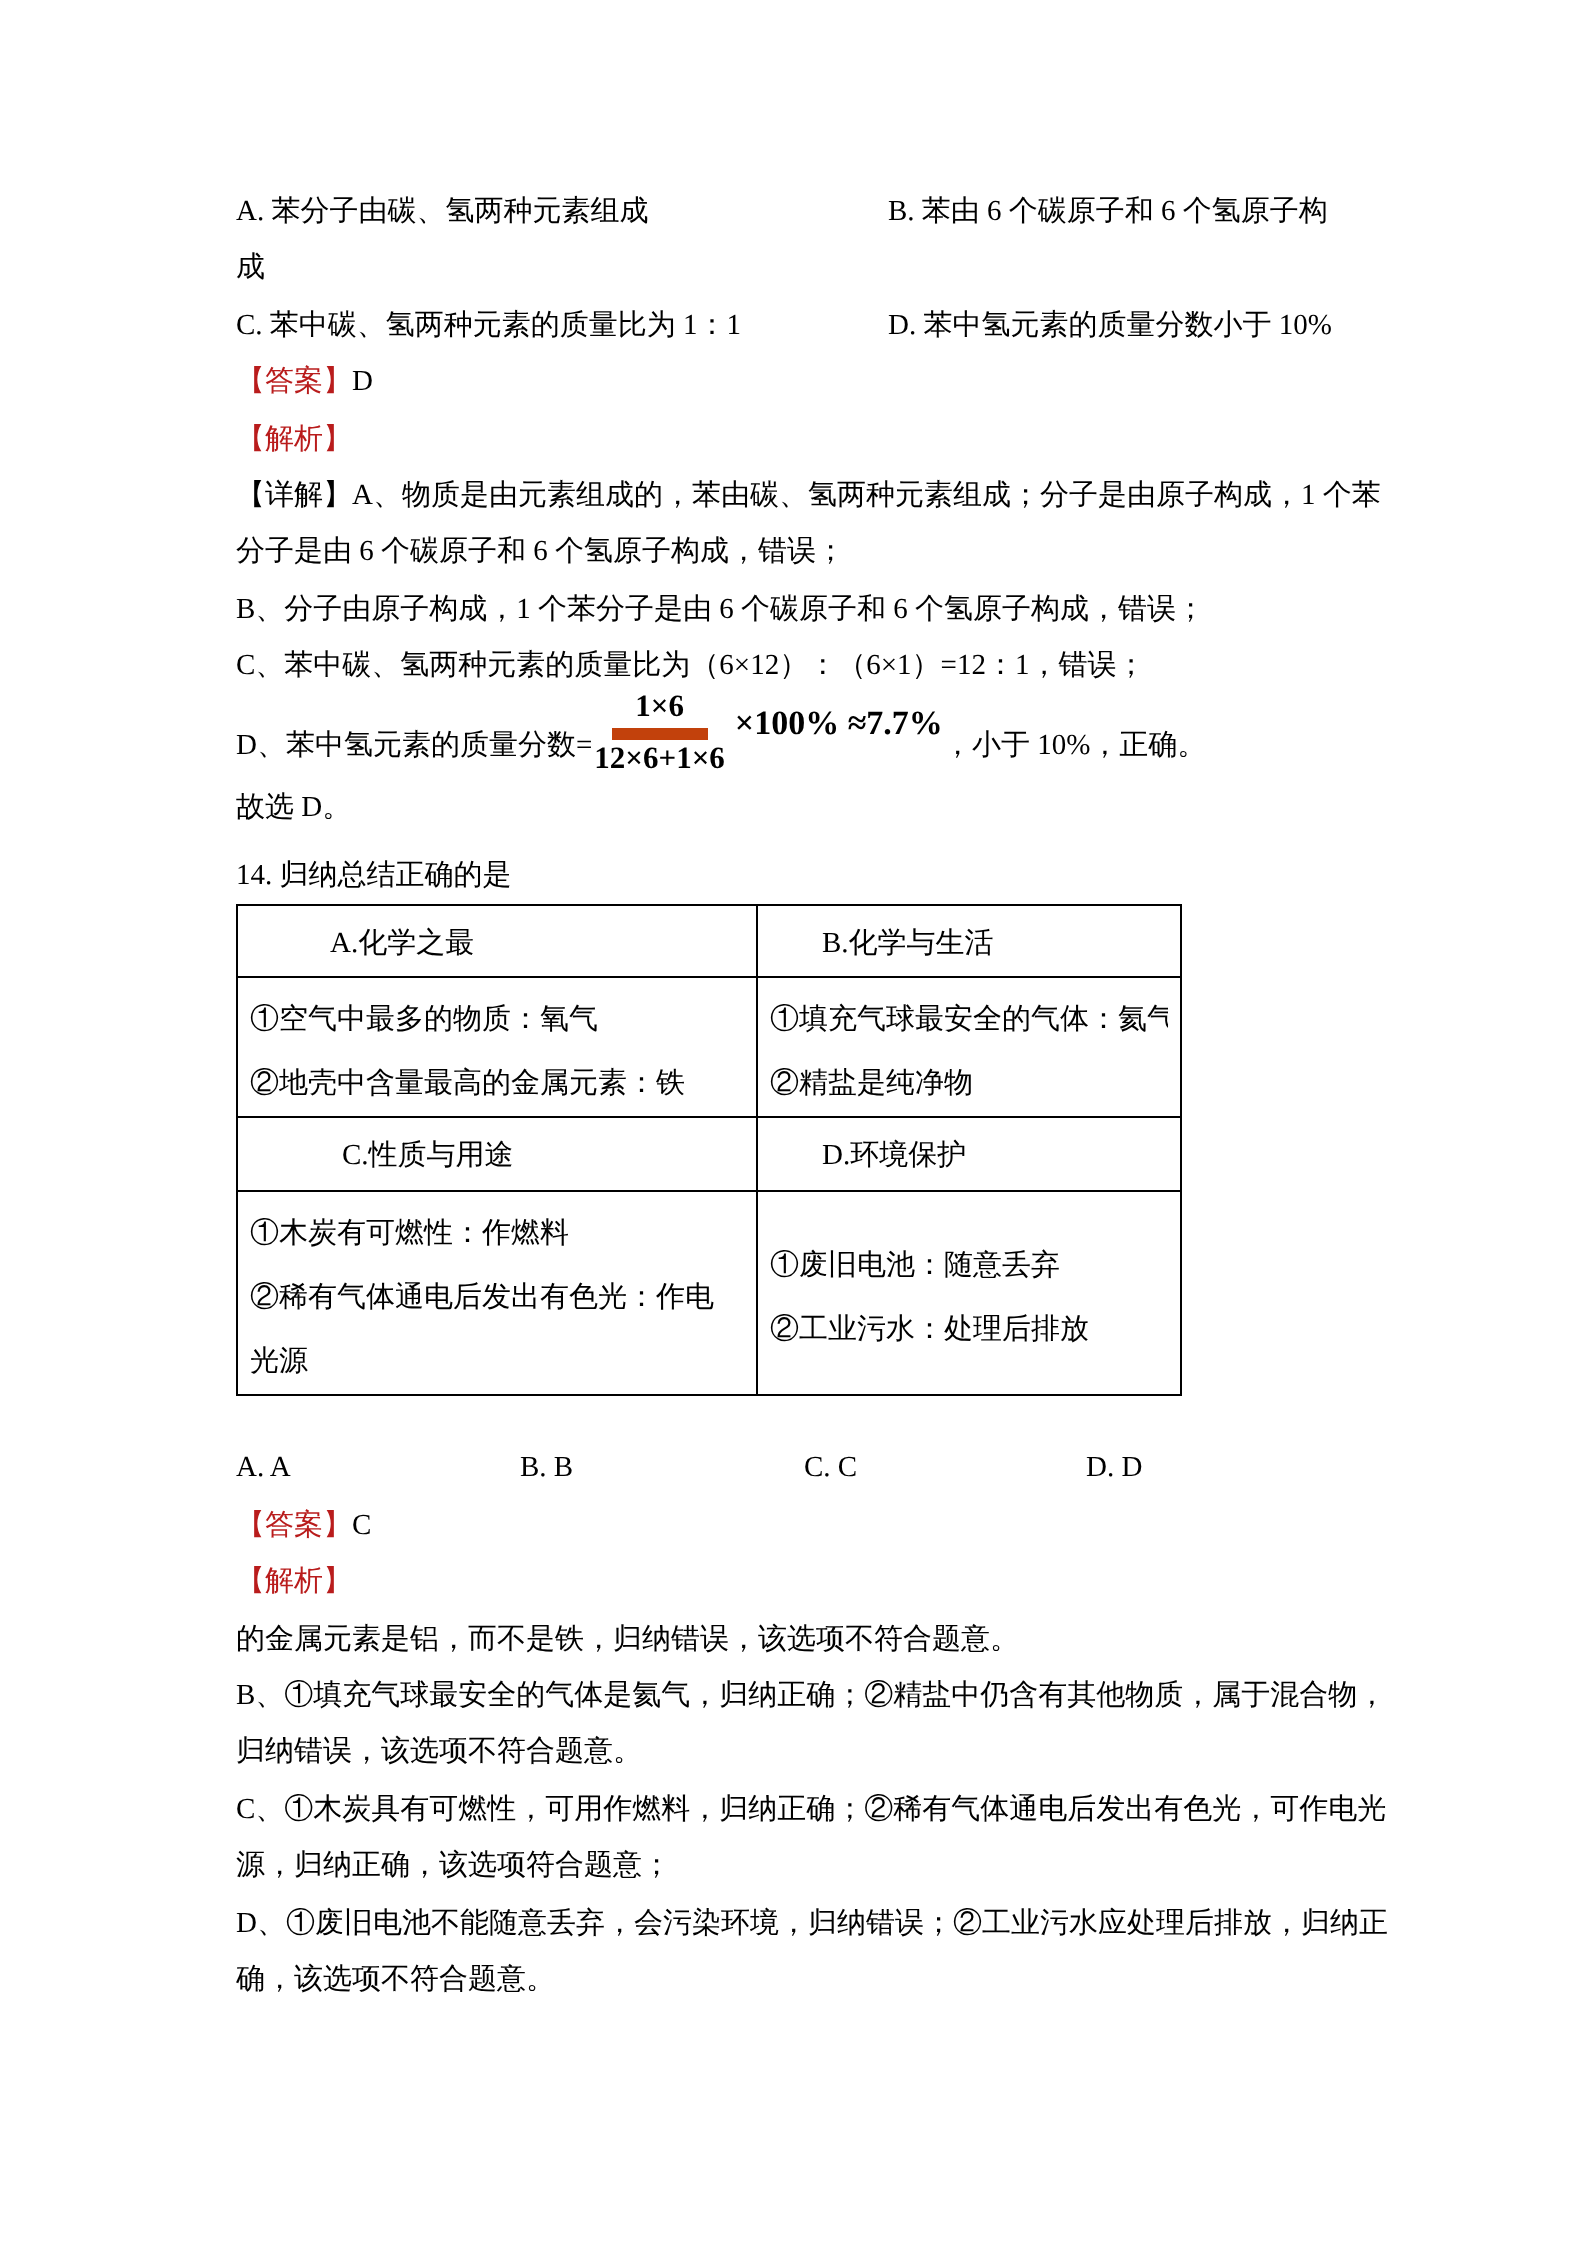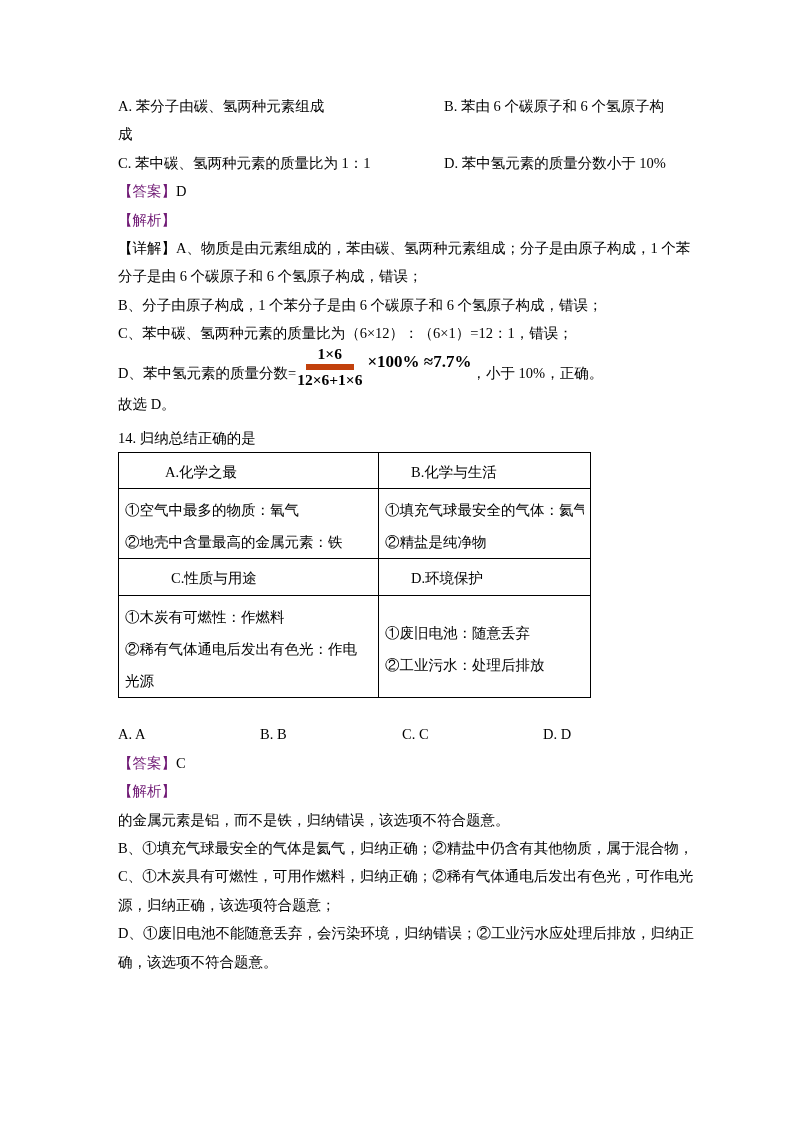--- a/index.html
+++ b/index.html
@@ -19,21 +19,21 @@
     position: absolute;
     left: 118px; top: 92px;
     width: 620px;
     font-size: 14.5px;
     line-height: 28.4px;
   }
   .line { white-space: nowrap; }
   .two-col { position: relative; height: 28.4px; }
   .two-col .col-a { position: absolute; left: 0; top: 0; white-space: nowrap; }
   .two-col .col-b { position: absolute; left: 326px; top: 0; white-space: nowrap; }
-  .blue { color: #701a75; }
+  .blue { color: #b91c1c; }
 
   
   .formula-row { display: flex; align-items: flex-end; height: 48px; margin-top: -6px; white-space: nowrap; }
   .f-prefix, .f-after { padding-bottom: 2px; }
   .frac {
     display: inline-flex; flex-direction: column; align-items: center;
     font-weight: 700; font-size: 15.5px; line-height: 20px; margin: 0 1px;
   }
   .frac-num { border-bottom: 6px solid #c2410c; padding: 0 12px; }
   .f-mult { font-weight: 700; font-size: 17px; margin-bottom: 13px; padding-left: 4px; }
@@ -159,19 +159,20 @@
 
     <div class="line">
       <span class="blue">【答案】</span><span>C</span>
     </div>
     <div class="line">
       <span class="blue">【解析】</span>
     </div>
 
     <div class="line">的金属元素是铝，而不是铁，归纳错误，该选项不符合题意。</div>
     <div class="line">B、①填充气球最安全的气体是氦气，归纳正确；②精盐中仍含有其他物质，属于混合物，</div>
+    <div class="line">归纳错误，该选项不符合题意。</div>
     <div class="line">C、①木炭具有可燃性，可用作燃料，归纳正确；②稀有气体通电后发出有色光，可作电光</div>
     <div class="line">源，归纳正确，该选项符合题意；</div>
     <div class="line">D、①废旧电池不能随意丢弃，会污染环境，归纳错误；②工业污水应处理后排放，归纳正</div>
     <div class="line">确，该选项不符合题意。</div>
 
   </div>
 </div>
 
 </body></html>

